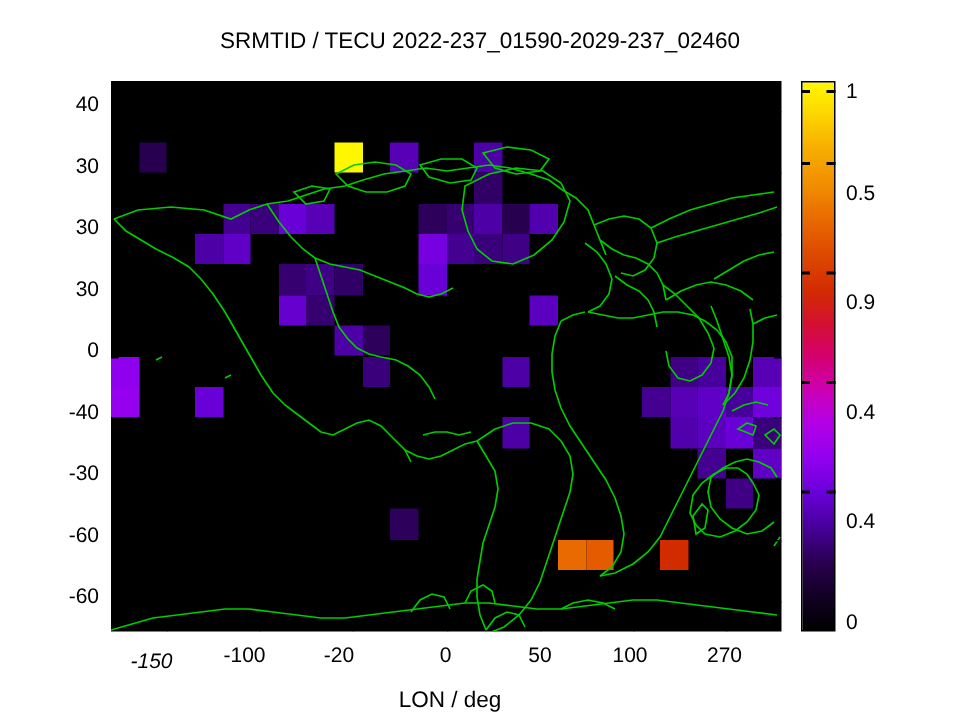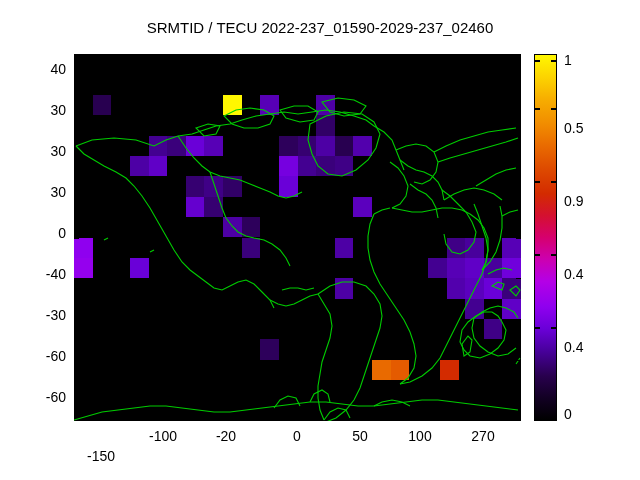--- a/index.html
+++ b/index.html
@@ -304,29 +304,30 @@
     <div class="ytick-label" style="right:574px; top:143px;">30</div>
     <div class="ytick-label" style="right:574px; top:184px;">30</div>
     <div class="ytick-label" style="right:574px; top:225px;">0</div>
     <div class="ytick-label" style="right:574px; top:266px;">-40</div>
     <div class="ytick-label" style="right:574px; top:307px;">-30</div>
     <div class="ytick-label" style="right:574px; top:348px;">-60</div>
     <div class="ytick-label" style="right:574px; top:389px;">-60</div>
   </div>
 
   <div>
-    <div class="xtick-label" style="left:81px; top:448px; width:40px;">-150</div>
+    <div class="xtick-label" style="left:81px; top:432px; width:40px;font-style:italic;">-150</div>
     <div class="xtick-label" style="left:143px; top:428px; width:40px;">-100</div>
     <div class="xtick-label" style="left:206px; top:428px; width:40px;">-20</div>
     <div class="xtick-label" style="left:277px; top:428px; width:40px;">0</div>
     <div class="xtick-label" style="left:340px; top:428px; width:40px;">50</div>
     <div class="xtick-label" style="left:400px; top:428px; width:40px;">100</div>
     <div class="xtick-label" style="left:463px; top:428px; width:40px;">270</div>
   </div>
 
+  <div id="xlabel">LON / deg</div>
 
   <div id="colorbar-panel">
     <div id="colorbar-plasma"></div>
     <div class="cb-tick" style="left:0px;  top:54px;"></div>
     <div class="cb-tick" style="left:17px; top:54px;"></div>
     <div class="cb-tick" style="left:0px;  top:127px;"></div>
     <div class="cb-tick" style="left:17px; top:127px;"></div>
     <div class="cb-tick" style="left:0px;  top:200px;"></div>
     <div class="cb-tick" style="left:17px; top:200px;"></div>
     <div class="cb-tick" style="left:0px;  top:273px;"></div>

